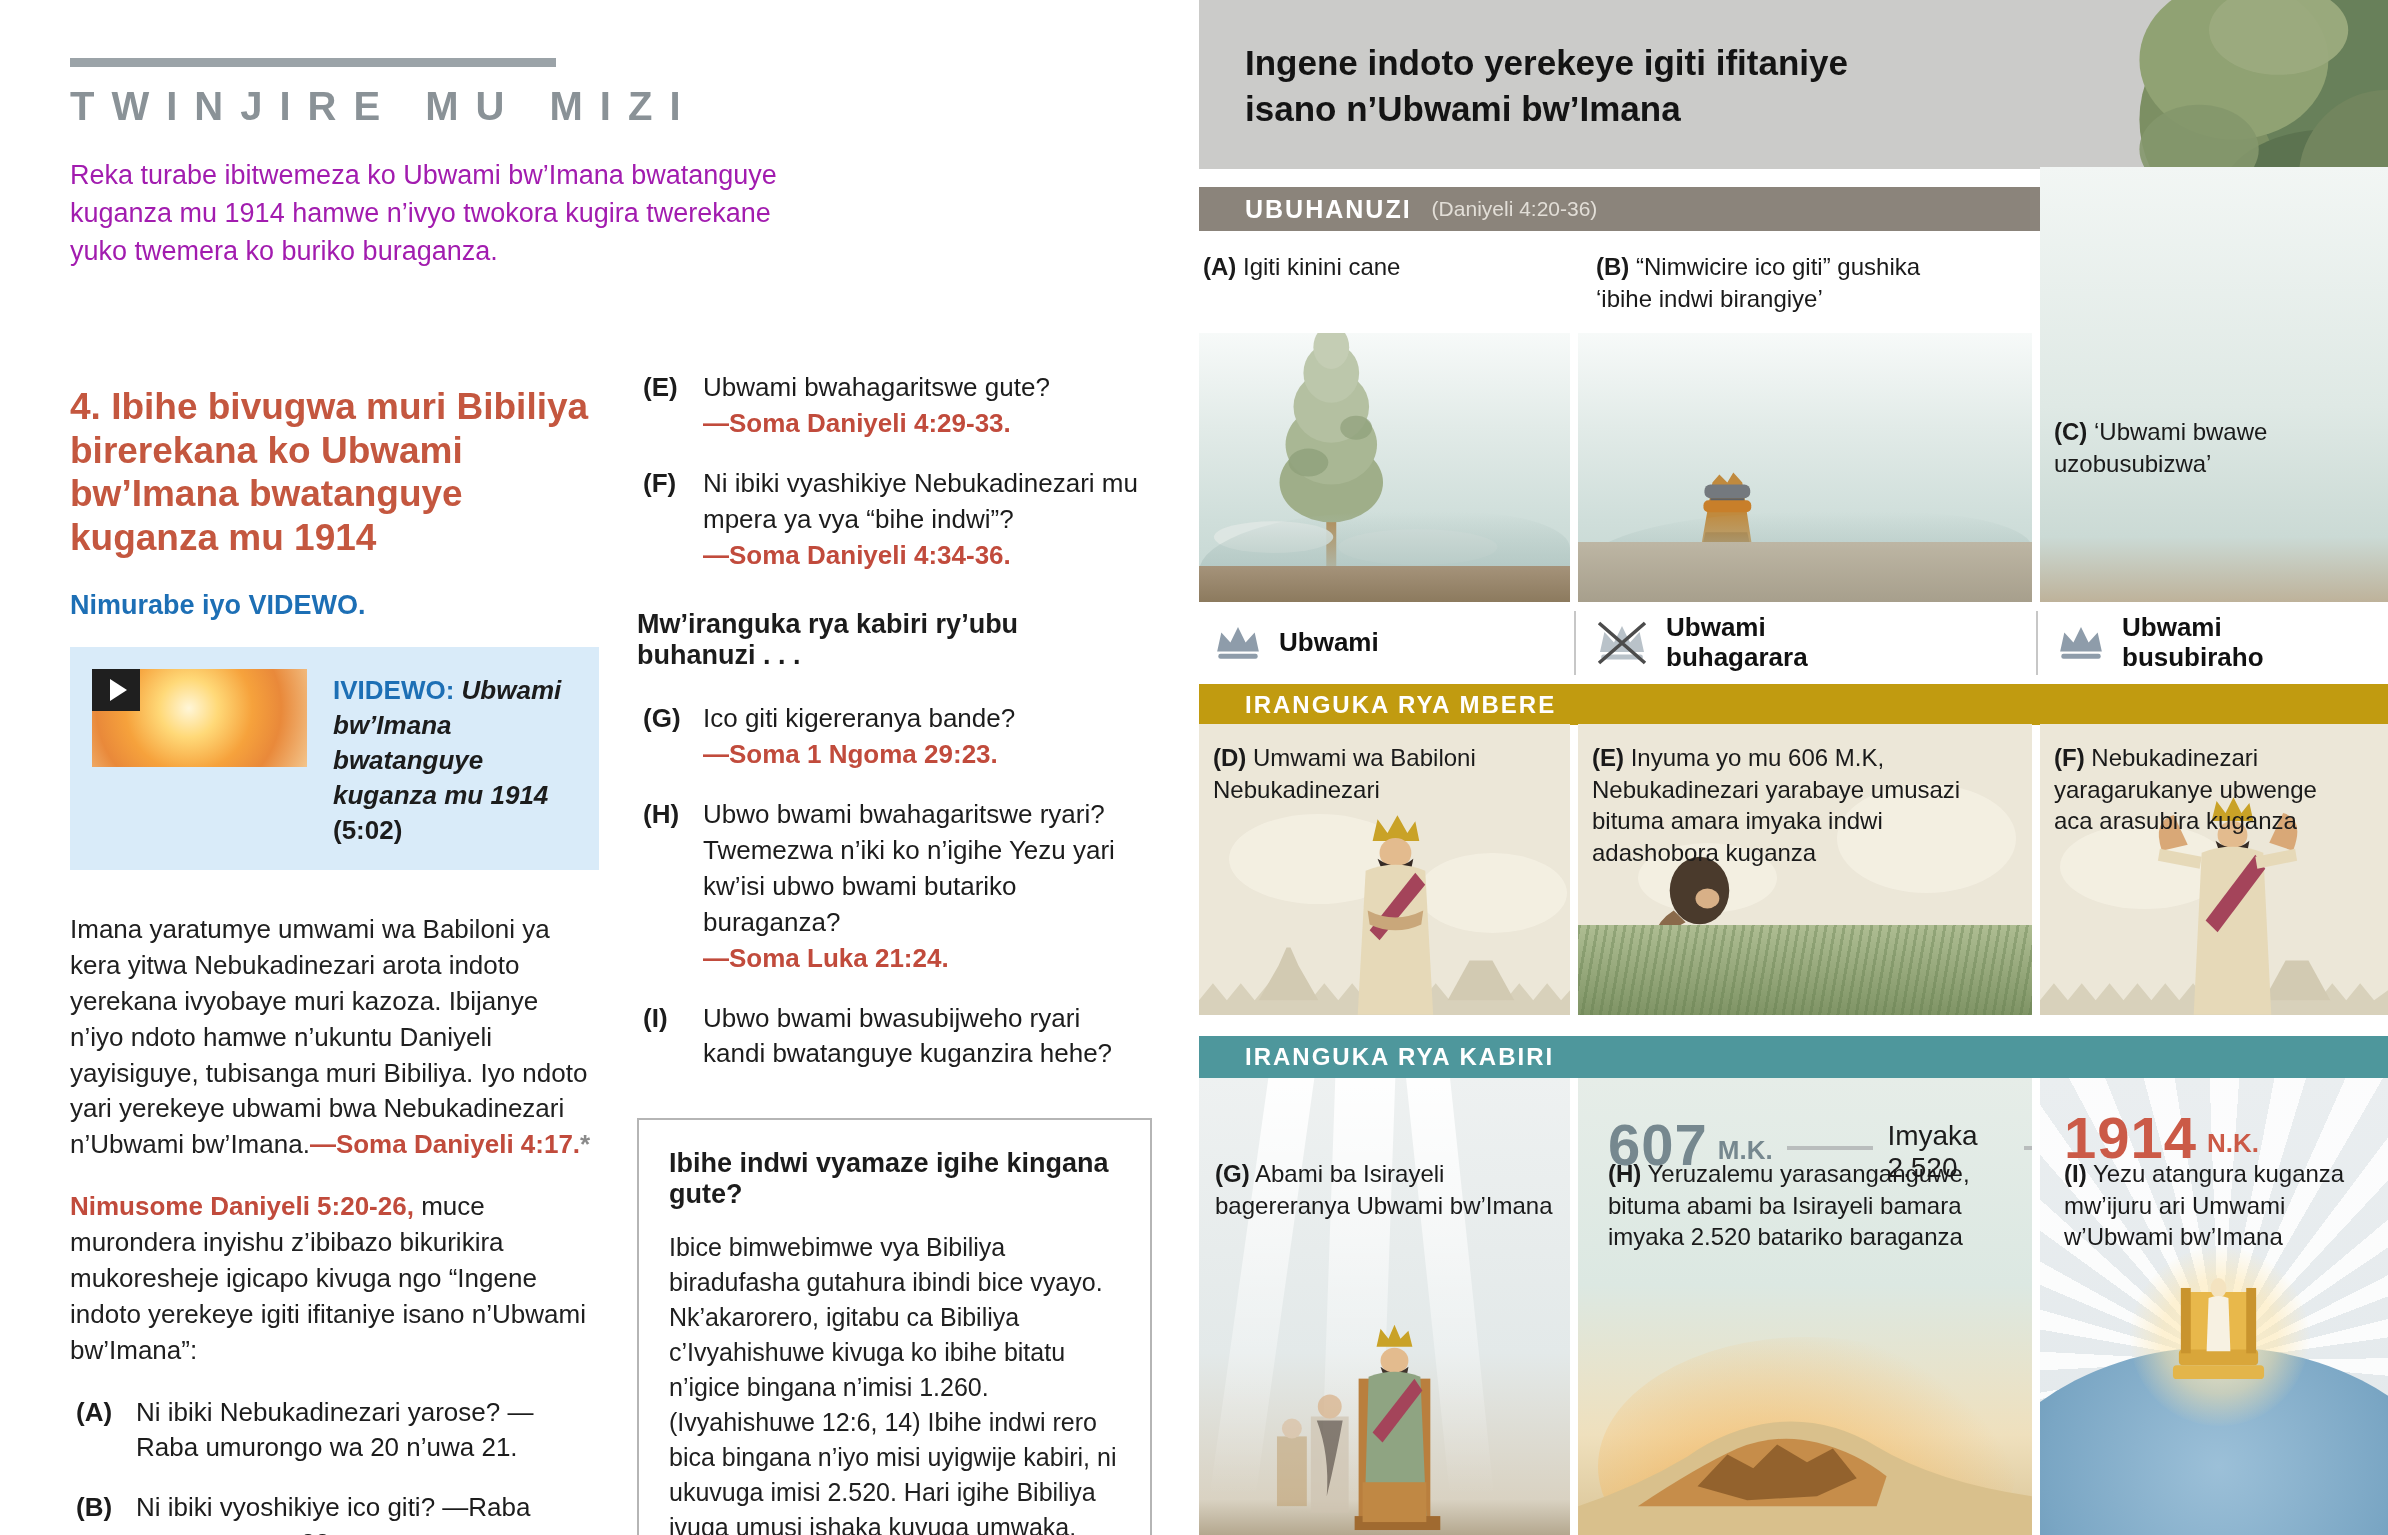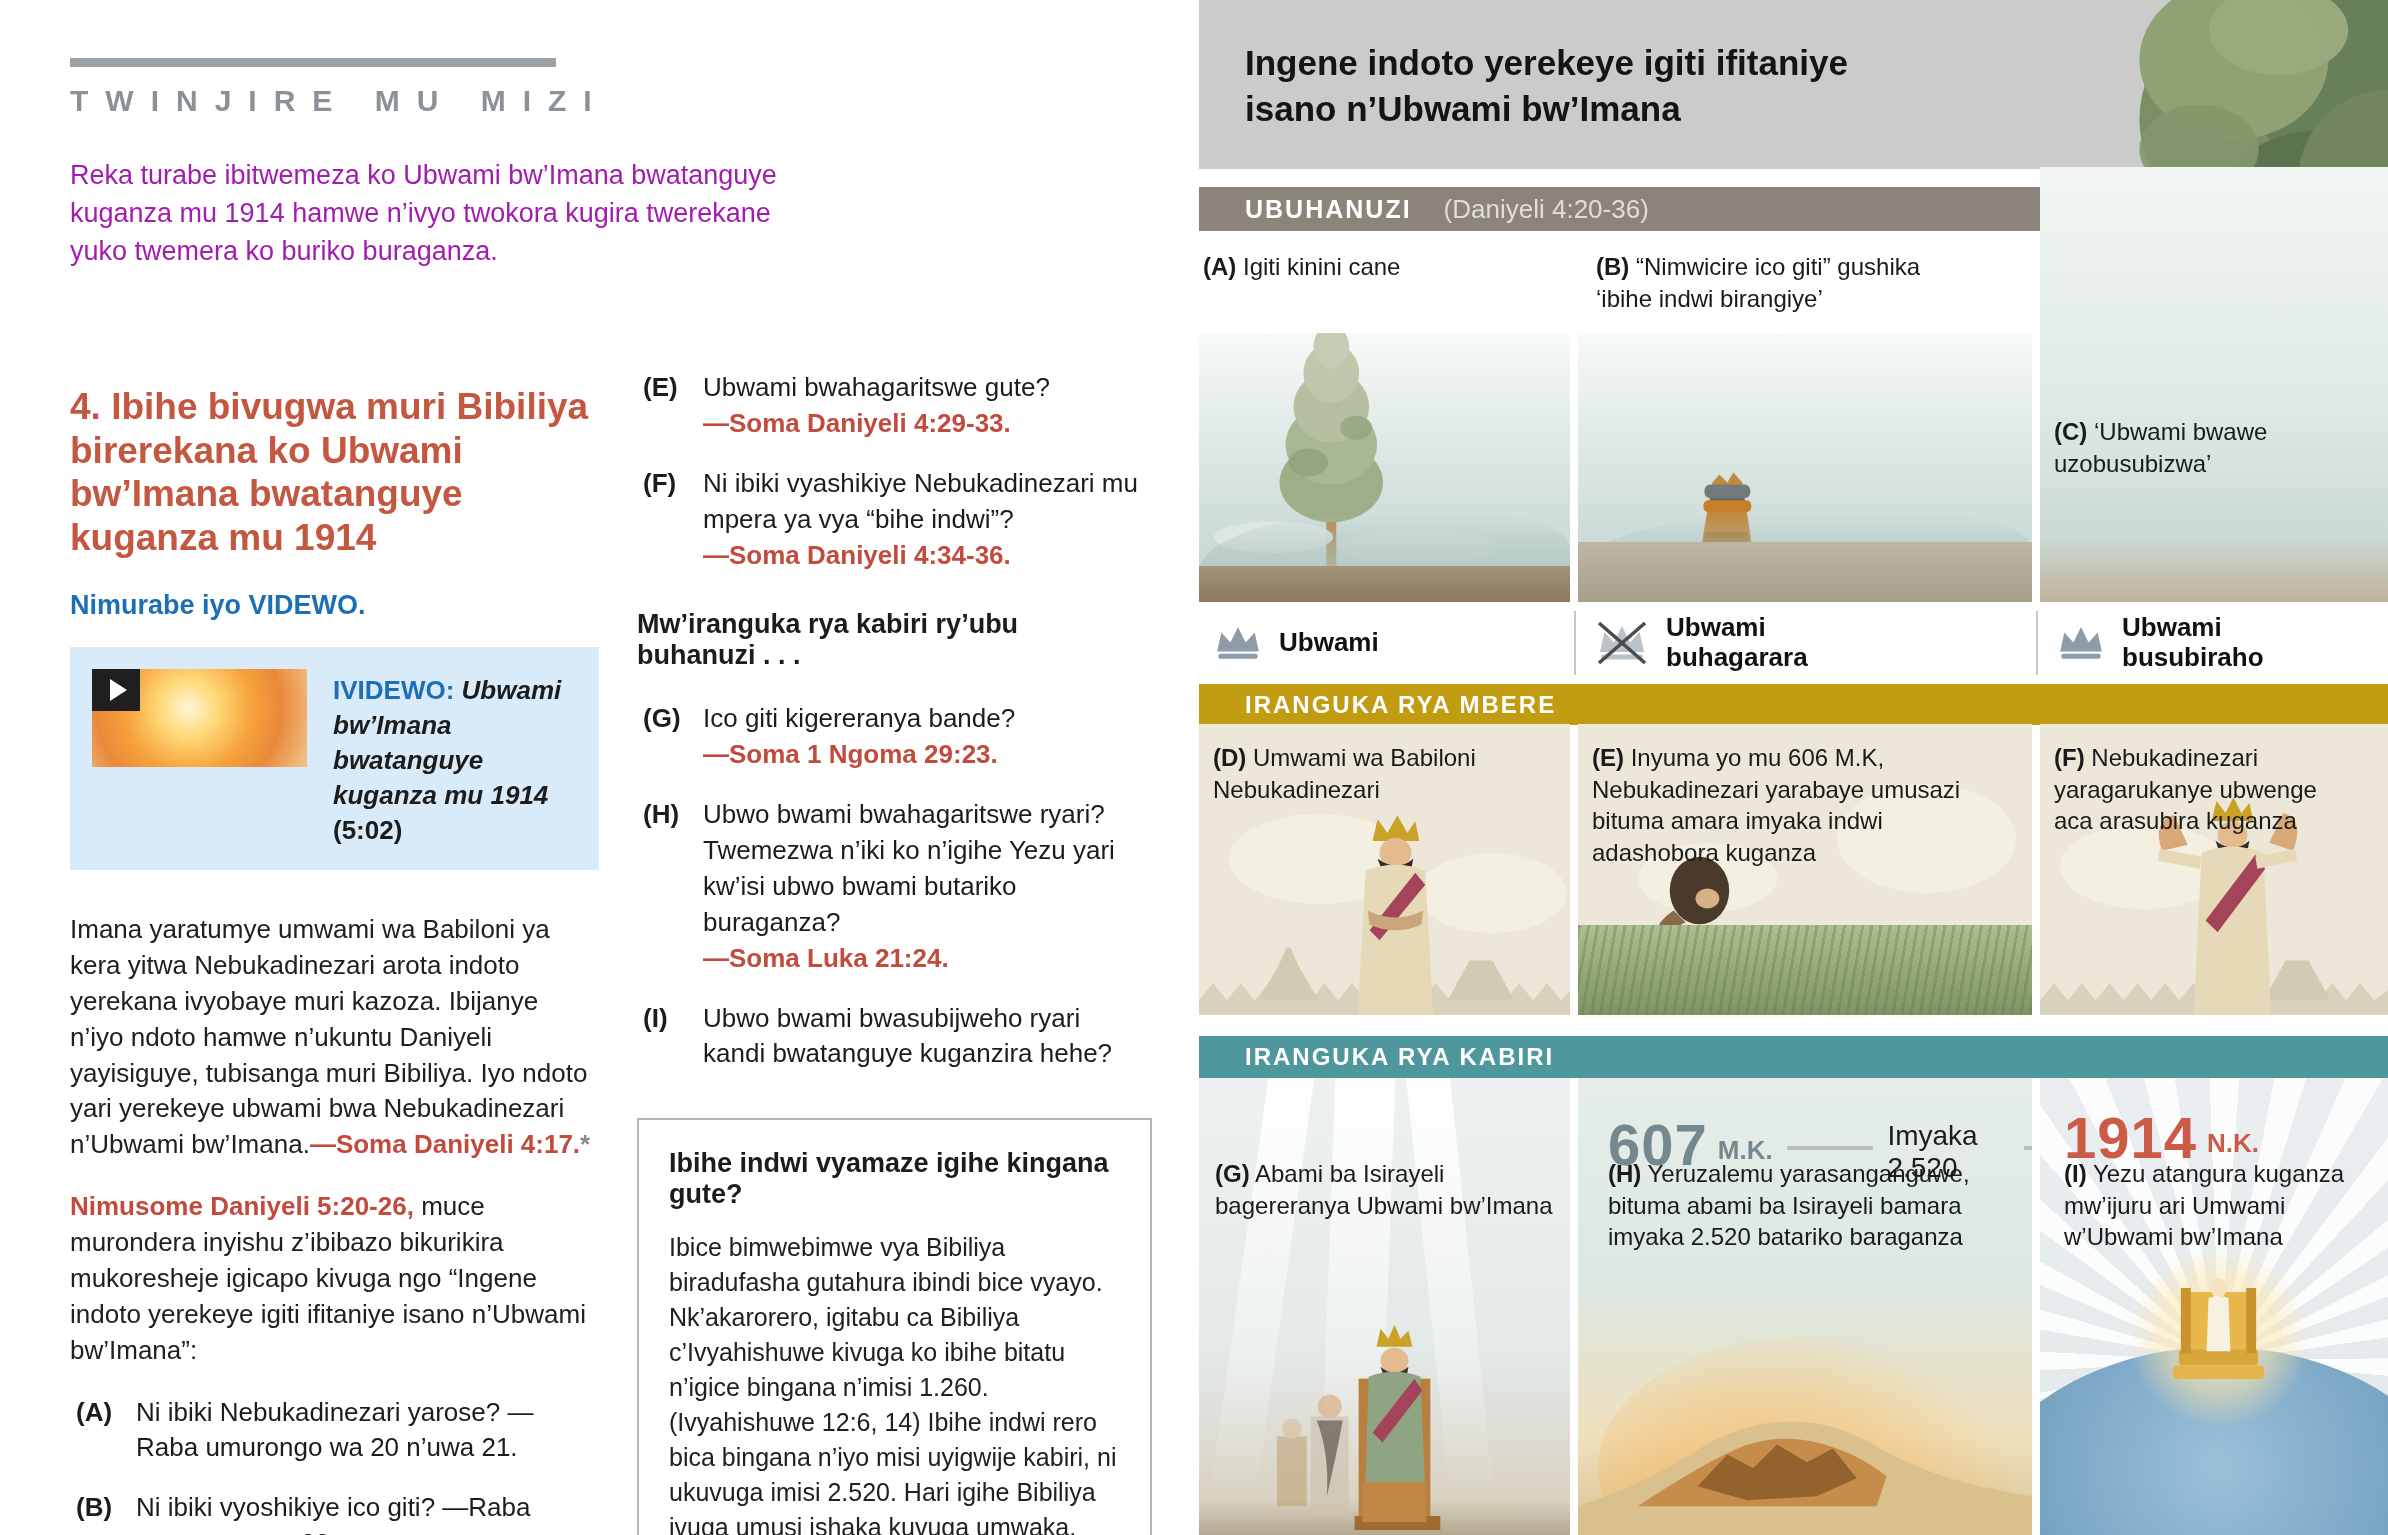--- a/index.html
+++ b/index.html
@@ -4,21 +4,21 @@
 <style>
   html,body{margin:0;padding:0;background:#fff}
   .page{position:relative;width:2388px;height:1535px;background:#ffffff;overflow:hidden;
         font-family:"Liberation Sans",sans-serif;color:#1c1c1c;
         --orange:#c4573f;--red:#c14b3c;--blue:#1d6fb5;--videobox:#d9ebf9;--gold:#c19b10;
         --teal:#4e979c;--brown:#8b847b;--headergray:#cbcbc9;--cream:#ece7d8;--slate:#76888f;
         --crowngray:#8e9caa;--kicker:#8a9297}
 
   
   .kicker-rule{position:absolute;left:70px;top:58px;width:486px;height:9px;background:#9ba3a8}
-  .kicker{position:absolute;left:70px;top:84px;font-size:30px;font-weight:bold;color:var(--kicker);letter-spacing:17px;white-space:nowrap}
+  .kicker{position:absolute;left:70px;top:84px;font-size:40px;font-weight:bold;color:var(--kicker);letter-spacing:17px;white-space:nowrap}
   .intro{position:absolute;left:70px;top:157px;width:746px;font-size:27px;line-height:1.4;color:#a21caf}
 
   .colL{position:absolute;left:70px;top:370px;width:522px}
   .colM{position:absolute;left:637px;top:370px;width:505px}
 
   .section-title{color:var(--orange);font-size:37px;font-weight:bold;line-height:1.18;margin:15px 0 30px}
   .video-prompt{color:var(--blue);font-size:27px;font-weight:bold;margin:16px 0 26px}
   .video-box{background:var(--videobox);width:529px;box-sizing:border-box;padding:22px;display:flex;gap:26px;margin-bottom:42px}
   .thumb{position:relative;flex:none;width:215px;height:98px;
          background:radial-gradient(circle at 45% 40%, #fff6d8 0%, #ffd978 22%, #f6a23c 48%, #e9893a 70%, #f3c58c 100%)}
@@ -37,21 +37,21 @@
   .infobox{border:2px solid #b5b5b5;width:515px;box-sizing:border-box;padding:28px 30px 30px;margin-top:46px;background:#fff}
   .infobox-title{font-size:27px;font-weight:bold;margin:0 0 20px}
   .infobox-body{font-size:25px;line-height:1.4;margin:0;color:#202020}
 
   
   .rp{position:absolute;left:1199px;top:0;width:1189px;height:1535px;background:#fff}
   .rp-header{position:absolute;left:0;top:0;width:1189px;height:169px;background:var(--headergray)}
   .rp-title{position:absolute;left:46px;top:40px;width:657px;font-size:35px;font-weight:bold;line-height:1.32;color:#141414}
   .prophecy-bar{position:absolute;left:0;top:187px;width:1189px;height:44px;background:var(--brown);display:flex;align-items:center;padding-left:46px;box-sizing:border-box}
   .prophecy-label{color:#fff;font-weight:bold;font-size:25px;letter-spacing:2px}
-  .prophecy-ref{color:#e2ded7;font-size:26px;margin-left:32px}
+  .prophecy-ref{color:#e2ded7;font-size:21px;margin-left:20px}
 
   .cap{font-size:24px;line-height:1.32;color:#1a1a1a}
   .cap b{font-weight:bold}
 
   .cellA{position:absolute;left:0;top:231px;width:371px;height:371px;background:#fff}
   .cellB{position:absolute;left:379px;top:231px;width:454px;height:371px;background:#fff}
   .cellC{position:absolute;left:841px;top:0;width:348px;height:602px}
   .cellA .cap,.cellB .cap{padding:20px 24px 0 4px}
   .imgbox{position:absolute;left:0;bottom:0;width:100%;overflow:hidden}
   .imgA,.imgB{height:269px;background:linear-gradient(180deg,#f7faf9 0%,#e2ebe8 35%,#cfdeda 70%,#c3d5d1 100%)}

